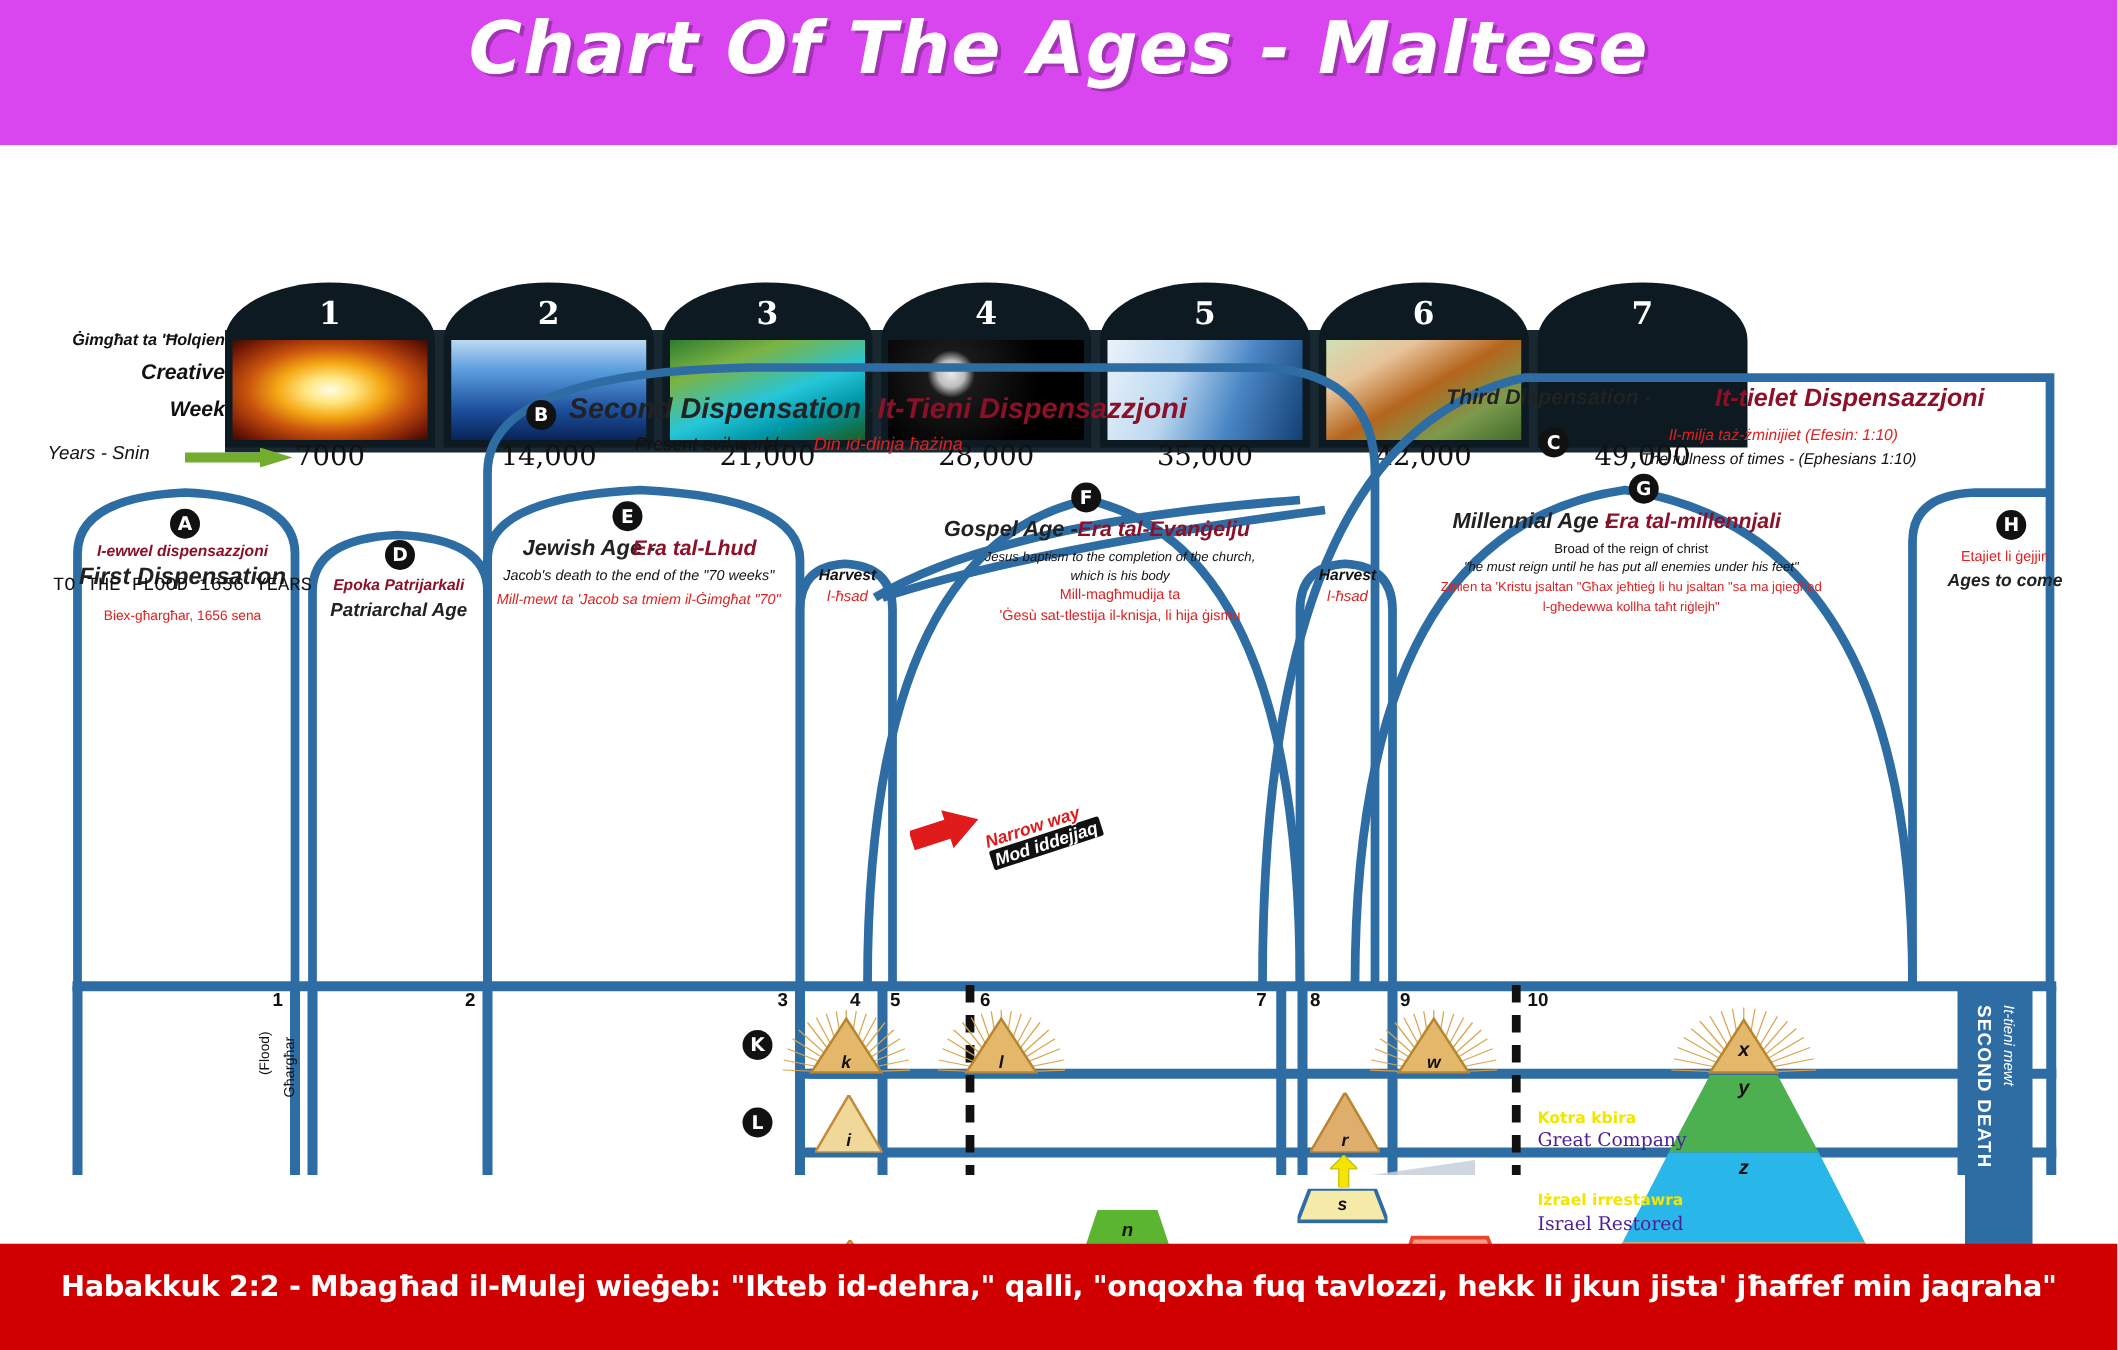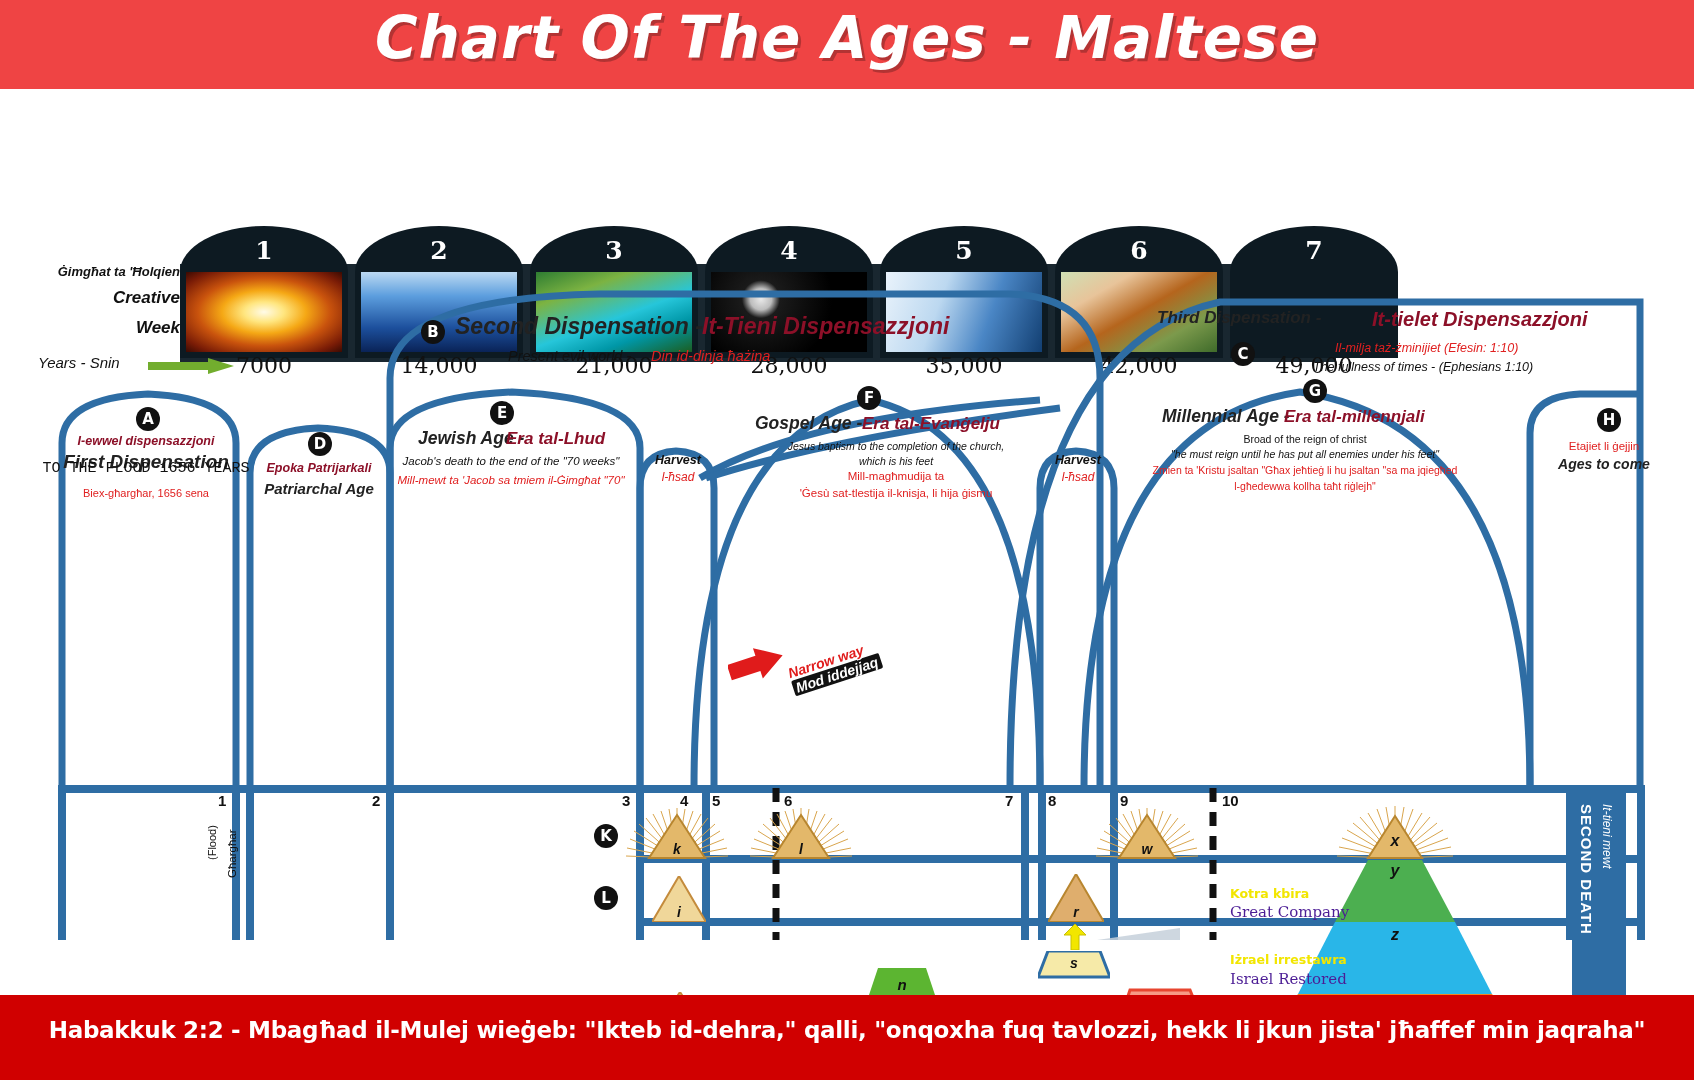--- a/index.html
+++ b/index.html
@@ -7,22 +7,22 @@
   body {
     width:1694px; height:1080px;
     font-family:"Liberation Sans", sans-serif;
     background:#ffffff;
     position:relative;
     overflow:hidden;
   }
 
   
   #title-banner{
-    position:absolute; left:0; top:0; width:1694px; height:89px;
-    background:#ef4444;
+    position:absolute; left:0; top:0; width:1694px; height:116px;
+    background:#d946ef;
   }
   #title-banner .title-text{
     position:absolute; left:0; right:0; top:4px;
     text-align:center; color:#ffffff;
     font-size:58px; font-weight:bold; font-style:italic;
     letter-spacing:1px;
     text-shadow:3px 3px 0 rgba(0,0,0,.25);
     font-family:"DejaVu Sans", sans-serif;
   }
 
@@ -297,21 +297,21 @@
   <div class="txt ctr" style="left:380px; top:167px; width:262px; font-size:11.5px; font-style:italic; color:#111;">Jacob's death to the end of the "70 weeks"</div>
   <div class="txt ctr" style="left:368px; top:186px; width:286px; font-size:11.5px; font-style:italic; color:#e02020;">Mill-mewt ta 'Jacob sa tmiem il-Ġimgħat "70"</div>
 
   <div class="txt ctr" style="left:630px; top:165px; width:96px; font-size:12.5px; font-weight:bold; font-style:italic; color:#111;">Harvest</div>
   <div class="txt ctr" style="left:630px; top:182px; width:96px; font-size:12px; font-style:italic; color:#e02020;">l-ħsad</div>
 
   <div class="badge" style="left:857px; top:98px;">F</div>
   <div class="txt" style="left:755px; top:125px; font-size:17.5px; font-weight:bold; font-style:italic; color:#222;">Gospel Age - </div>
   <div class="txt" style="left:862px; top:126px; font-size:17px; font-weight:bold; font-style:italic; color:#8c1028;">Era tal-Evanġelju</div>
   <div class="txt ctr" style="left:710px; top:152px; width:372px; font-size:10.5px; font-style:italic; color:#111;">Jesus baptism to the completion of the church,</div>
-  <div class="txt ctr" style="left:710px; top:167px; width:372px; font-size:10.5px; font-style:italic; color:#111;">which is his feet</div>
+  <div class="txt ctr" style="left:710px; top:167px; width:372px; font-size:10.5px; font-style:italic; color:#111;">which is his body</div>
   <div class="txt ctr" style="left:710px; top:182px; width:372px; font-size:11.5px; color:#e02020;">Mill-magħmudija ta</div>
   <div class="txt ctr" style="left:690px; top:199px; width:412px; font-size:11.5px; color:#e02020;">'Ġesù sat-tlestija il-knisja, li hija ġismu</div>
 
   <div class="txt ctr" style="left:1030px; top:165px; width:96px; font-size:12.5px; font-weight:bold; font-style:italic; color:#111;">Harvest</div>
   <div class="txt ctr" style="left:1030px; top:182px; width:96px; font-size:12px; font-style:italic; color:#e02020;">l-ħsad</div>
 
   <div class="badge" style="left:1303px; top:91px;">G</div>
   <div class="txt" style="left:1162px; top:118px; font-size:17.5px; font-weight:bold; font-style:italic; color:#222;">Millennial Age - </div>
   <div class="txt" style="left:1284px; top:119px; font-size:17px; font-weight:bold; font-style:italic; color:#8c1028;">Era tal-millennjali</div>
   <div class="txt ctr" style="left:1110px; top:145px; width:390px; font-size:10.5px; color:#111;">Broad of the reign of christ</div>

